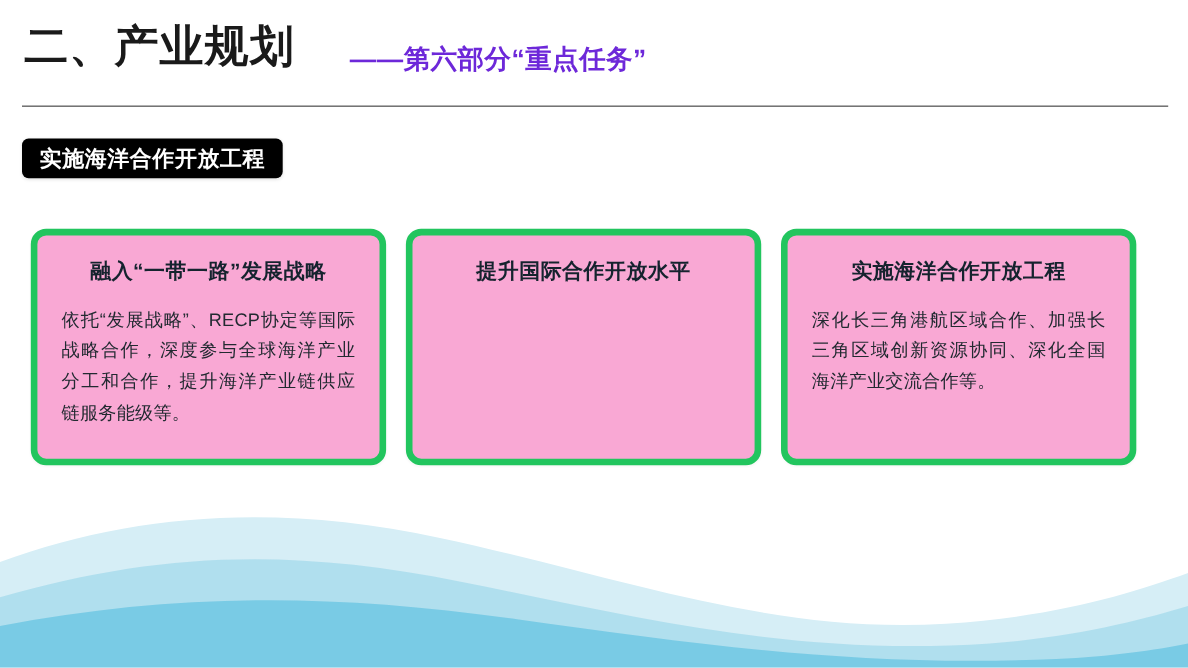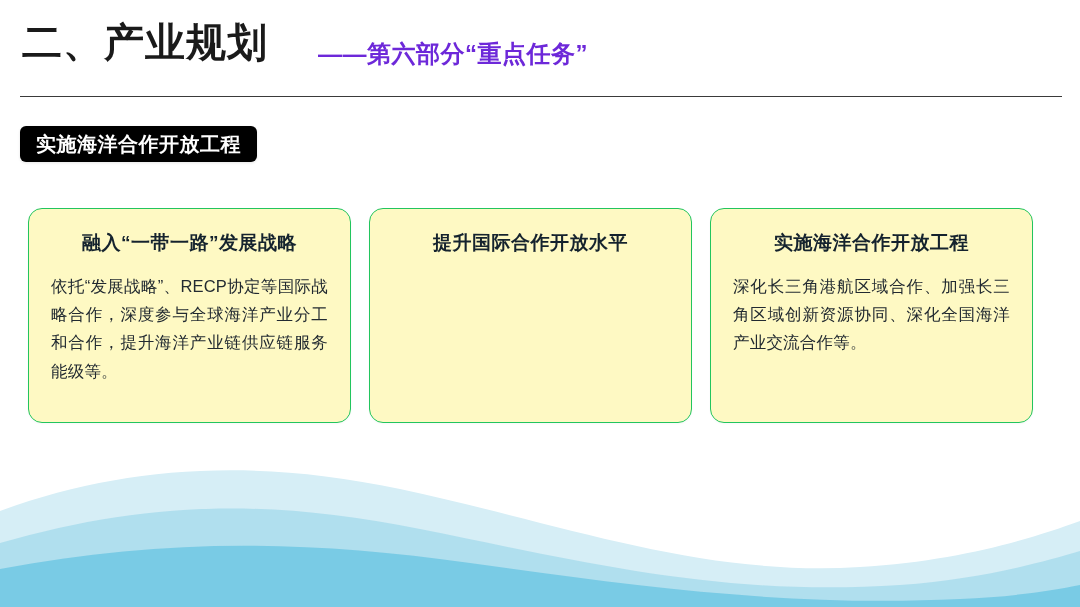--- a/index.html
+++ b/index.html
@@ -85,22 +85,22 @@
     left: 28px;
     top: 208px;
     width: 1006px;
     display: flex;
     gap: 18px;
   }
   .card {
     width: 323px;
     min-height: 215px;
     box-sizing: border-box;
-    background: #fef9c3;
-    border: 1px solid #22c55e;
+    background: #f9a8d4;
+    border: 6px solid #22c55e;
     border-radius: 14px;
     padding: 22px 22px 20px 22px;
     box-shadow: 0 1px 2px rgba(0,0,0,0.03);
   }
   .card-title {
     font-size: 19px;
     font-weight: bold;
     color: #15232e;
     text-align: center;
     line-height: 1.3;

